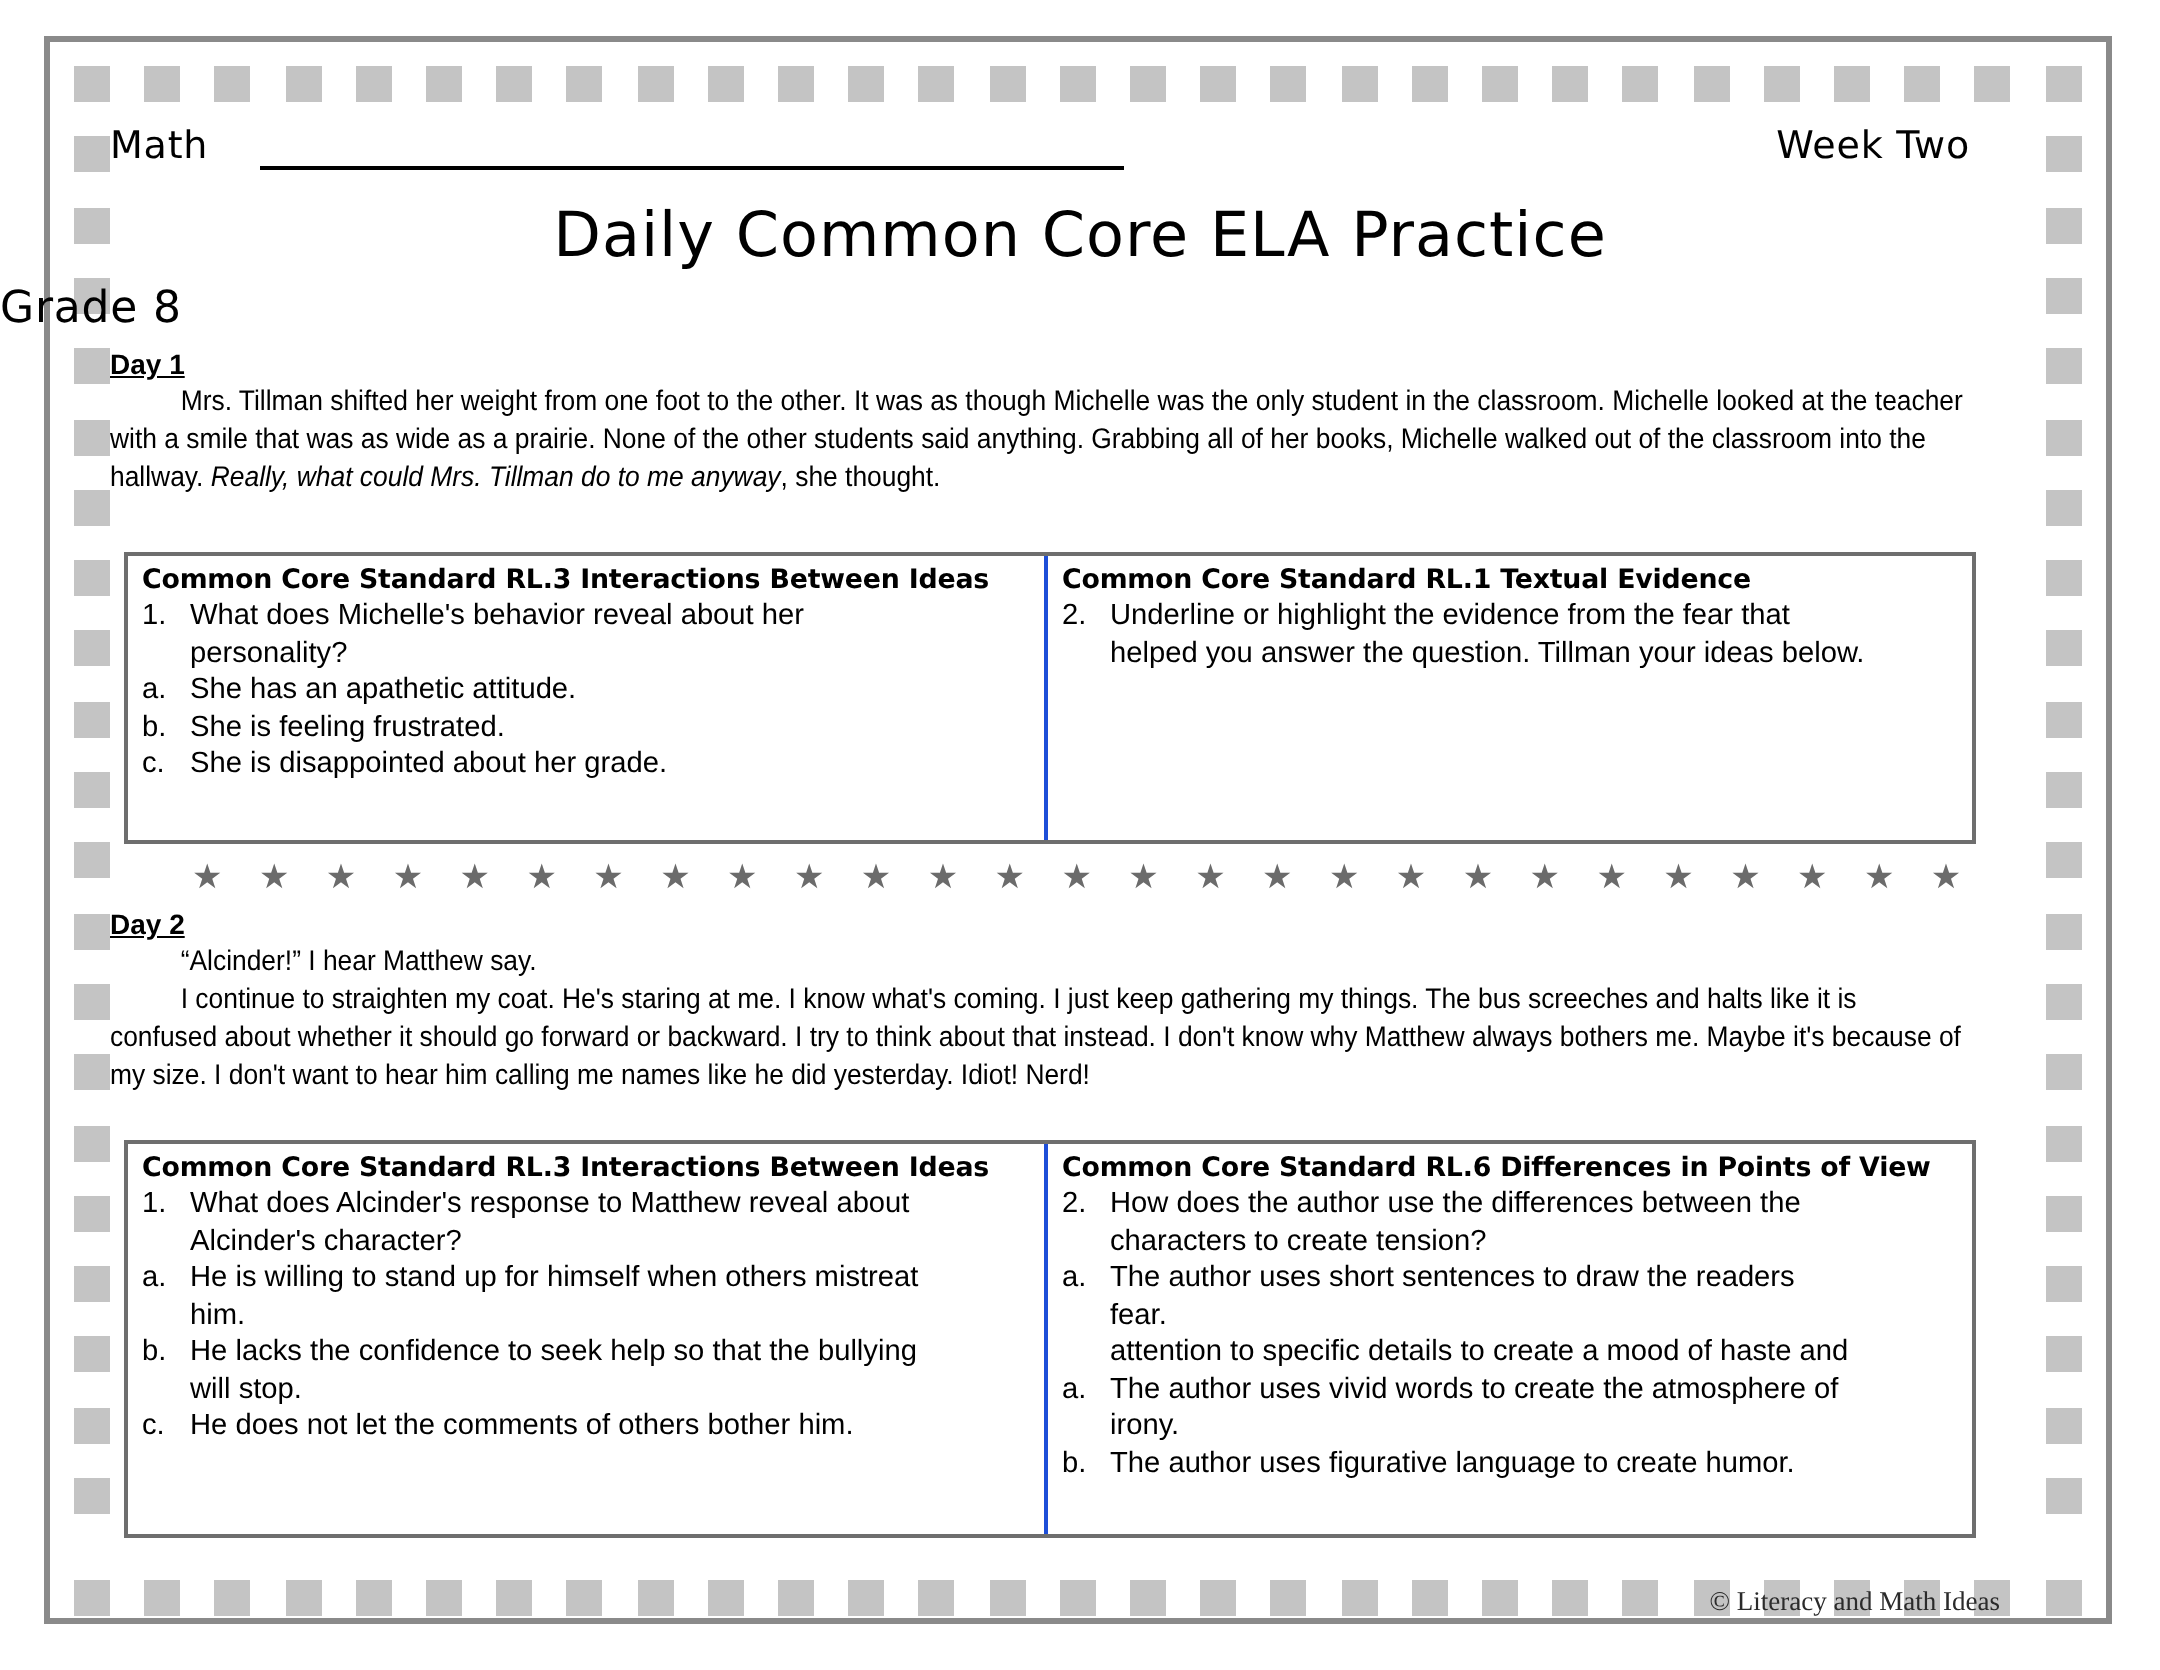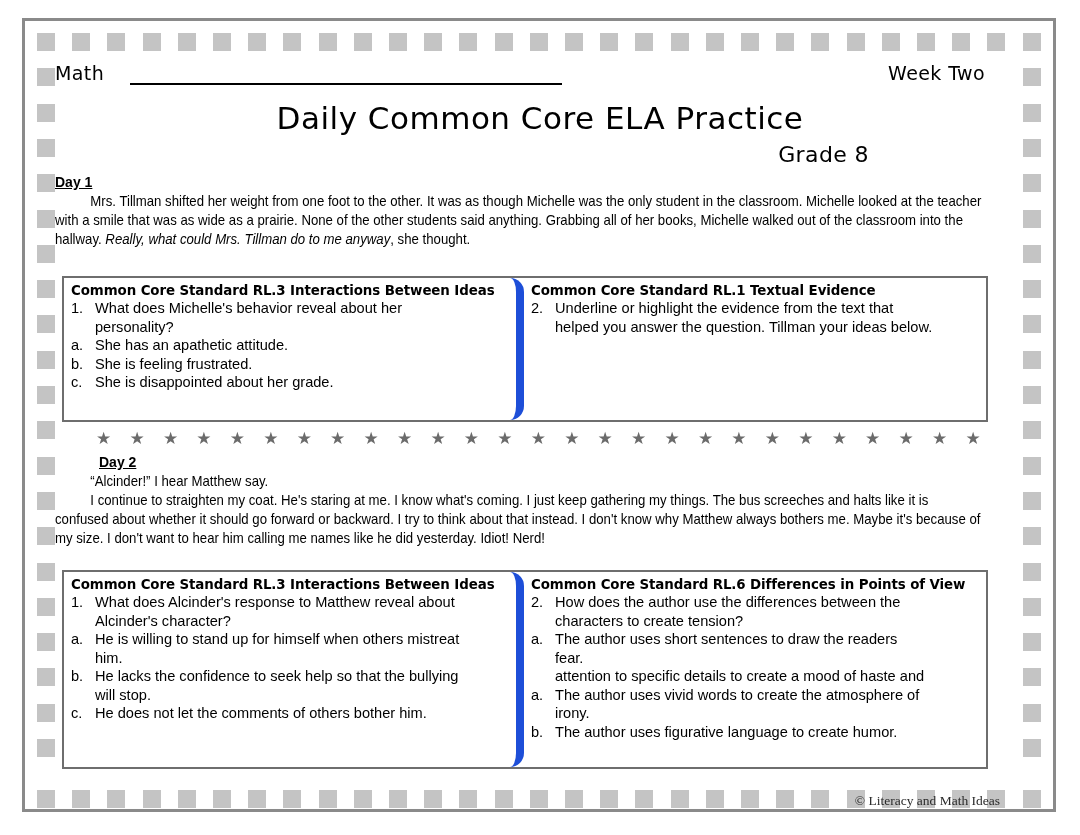--- a/index.html
+++ b/index.html
@@ -79,24 +79,24 @@
     left: 0;
     top: 100px;
     width: 1080px;
     text-align: center;
     font-size: 31px;
     letter-spacing: 0.5px;
     color: #000;
   }
   #title-sub {
     position: absolute;
-    left: 13px;
+    left: 0;
     top: 142px;
     width: 856px;
-    text-align: right;
+    text-align: left;
     font-size: 22px;
     letter-spacing: 0.4px;
     color: #000;
   }
 
   
   .day-heading {
     position: absolute;
     font-family: "Liberation Sans", sans-serif;
     font-weight: bold;
@@ -123,21 +123,21 @@
     border: 2px solid #6e6e6e;
     box-sizing: border-box;
     display: flex;
     background: #fff;
   }
   .qcell {
     box-sizing: border-box;
     padding: 5px 6px 4px 7px;
     overflow: hidden;
   }
-  .qcell.left { border-right: 8px solid #1d4ed8; border-radius: 14px; }
+  .qcell.left { border-right: 2px solid #1d4ed8; }
   .q-head {
     font-family: "DejaVu Sans", sans-serif;
     font-weight: bold;
     font-size: 13.4px;
     letter-spacing: -0.1px;
     color: #000;
     white-space: nowrap;
     margin-bottom: 1px;
   }
   .q-line {
@@ -319,21 +319,21 @@
         </div>
         <div class="q-line">
           <span class="lbl">c.</span>
           <span class="txt">She is disappointed about her grade.</span>
         </div>
       </div>
     <div class="qcell" id="t1c2" style="width:462px;">
         <div class="q-head">Common Core Standard RL.1 Textual Evidence</div>
         <div class="q-line">
           <span class="lbl">2.</span>
-          <span class="txt">Underline or highlight the evidence from the text that</span>
+          <span class="txt">Underline or highlight the evidence from the fear that</span>
         </div>
         <div class="q-line">
           <span class="lbl"></span>
           <span class="txt">helped you answer the question.  Tillman your ideas below.</span>
         </div>
       </div>
   </div>
 
   <div id="stars" style="color: rgb(107, 107, 107);">
       <span>★</span>
@@ -358,21 +358,21 @@
       <span>★</span>
       <span>★</span>
       <span>★</span>
       <span>★</span>
       <span>★</span>
       <span>★</span>
       <span>★</span>
       <span>★</span>
     </div>
 
-  <div class="day-heading" style="left:71px; top:454px;padding-left:28px;">Day 2</div>
+  <div class="day-heading" style="left:55px; top:454px;">Day 2</div>
   <div class="passage" id="passage-2" style="left:55px; top:472px; width:1000px;">
       <div><span class="ind"></span>“Alcinder!”  I hear Matthew say.</div>
       <div><span class="ind"></span>I continue to straighten my coat.  He's staring at me.  I know what's coming.  I just keep gathering my things.  The bus screeches and halts like it is confused about whether it should go forward or backward.  I try to think about that instead.  I don't know why Matthew always bothers me.  Maybe it's because of my size.  I don't want to hear him calling me names like he did yesterday. Idiot!  Nerd!</div>
     </div>
 
   <div class="qtable" id="table-2" style="left:62px; top:570px; width:926px; height:199px;">
     <div class="qcell left" id="t2c1" style="width:460px;">
         <div class="q-head">Common Core Standard RL.3 Interactions Between Ideas</div>
         <div class="q-line">
           <span class="lbl">1.</span>

